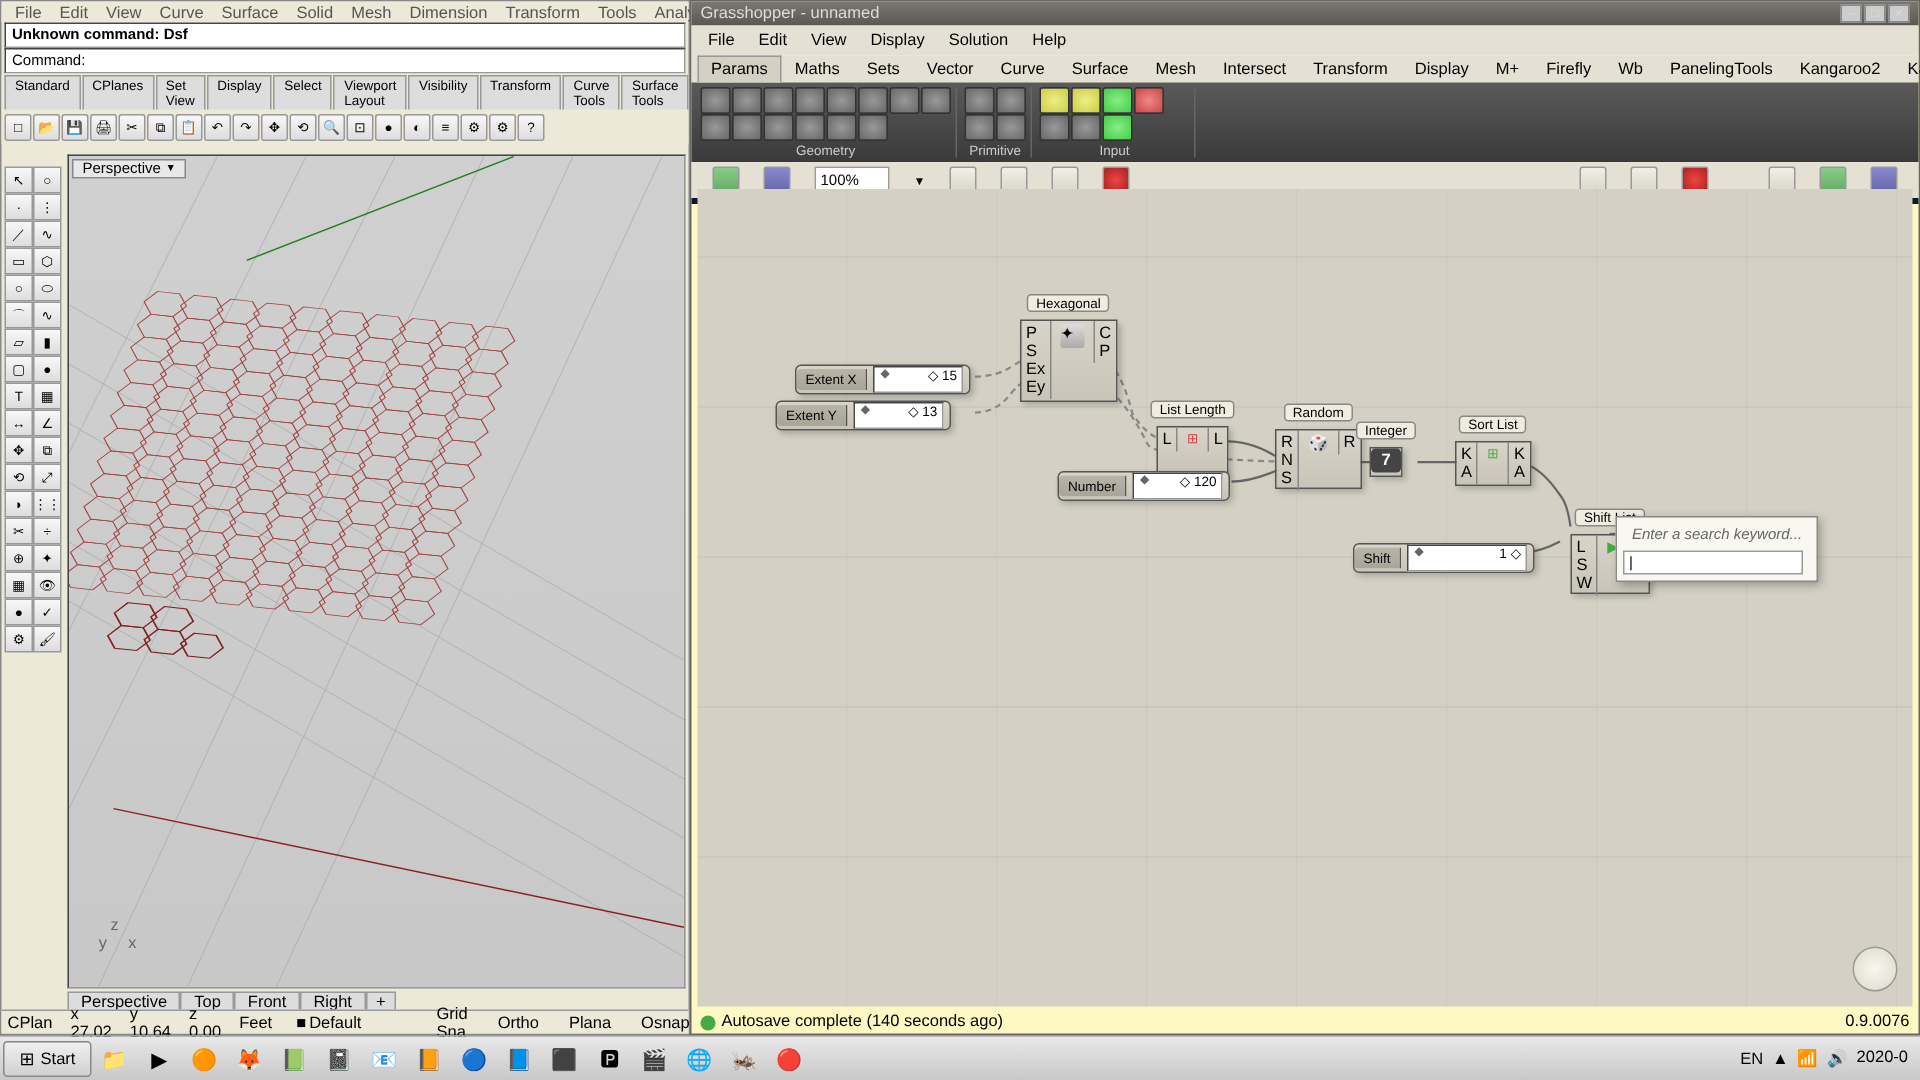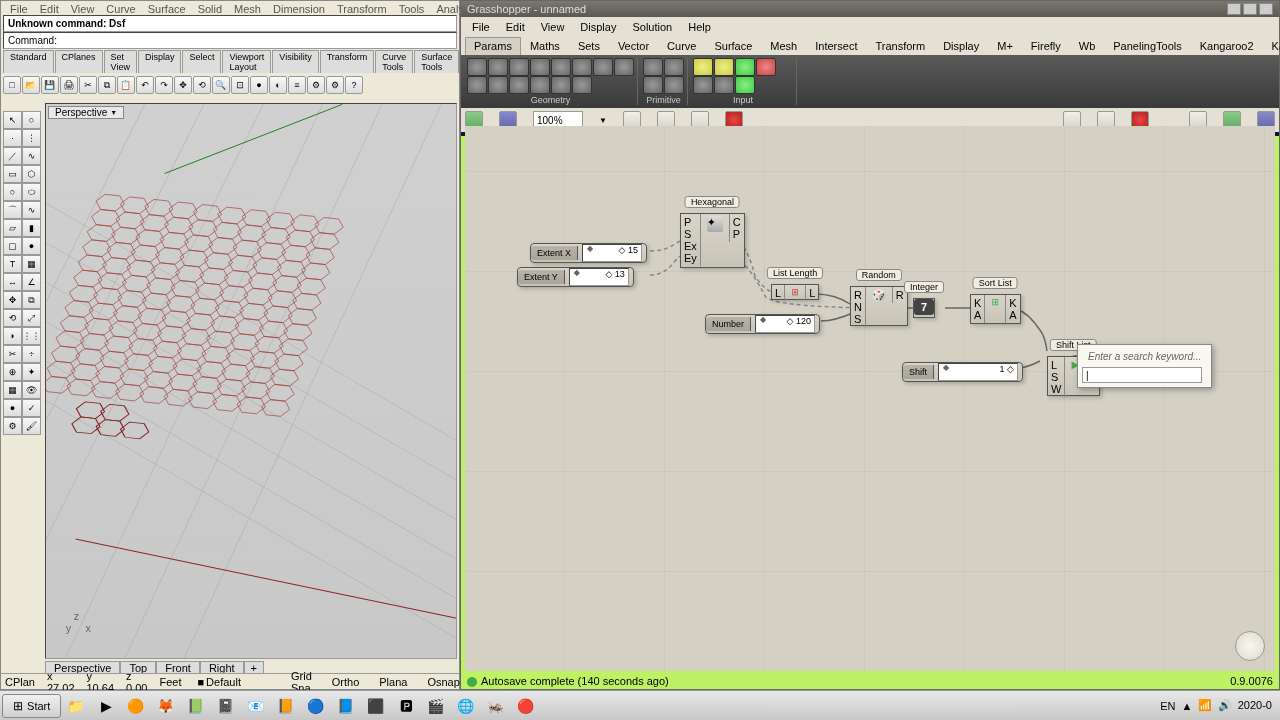--- a/index.html
+++ b/index.html
@@ -27,40 +27,40 @@
 .viewport-bottom-tabs { position: absolute; bottom: 14px; left: 44px; display: flex; font-size: 10px; }
 .viewport-bottom-tab { padding: 0 8px; background: #ddd; border: 1px solid #999; }
 .viewport-bottom-tab.add { padding: 0 6px; }
 .rhino-status { position: absolute; bottom: 0; left: 0; right: 0; height: 16px; background: #ece9d8; display: flex; align-items: center; font-size: 10px; padding: 0 4px; border-top: 1px solid #999; }
 .rhino-status span { margin-right: 12px; }
 .status-snap { padding: 0 4px; }
 .status-default { padding: 0 4px; }
 .status-default::before { content: "■"; color: black; margin-right: 2px; }
 
 
-.gh-window { position: absolute; left: 460px; top: 0; right: 0; bottom: 30px; background: #bef264; border: 1px solid #666; }
+.gh-window { position: absolute; left: 460px; top: 0; right: 0; bottom: 30px; background: #fef9c3; border: 1px solid #666; }
 .gh-title { background: linear-gradient(#7a7870, #5a5850); color: #ddd; padding: 2px 6px; height: 16px; display: flex; align-items: center; font-size: 10px; justify-content: space-between; }
 .gh-title-controls { display: flex; gap: 2px; }
 .gh-title-btn { width: 14px; height: 12px; background: #ccc; border: 1px solid #888; font-size: 8px; text-align: center; line-height: 10px; }
 .gh-menu { display: flex; padding: 2px 4px; background: #e4e1d4; font-size: 11px; gap: 2px; }
 .gh-menu span { padding: 2px 7px; }
 .gh-tabs { display: flex; padding: 0 4px; background: #e4e1d4; font-size: 10px; }
 .gh-tab { padding: 2px 8px; border: 1px solid transparent; }
 .gh-tab.active { background: #d4d1c4; border: 1px solid #999; border-bottom: none; }
 .gh-ribbon { display: flex; background: linear-gradient(#5a5a5a, #3a3a3a); padding: 3px; gap: 2px; }
 .gh-ribbon-group { display: flex; flex-direction: column; border-right: 1px solid #666; padding: 0 3px; }
 .gh-ribbon-icons { display: flex; gap: 1px; }
 .gh-ribbon-icon { width: 20px; height: 18px; background: radial-gradient(#999, #666); border: 1px solid #333; border-radius: 2px; }
 .gh-ribbon-icon.red { background: radial-gradient(#e88, #c44); }
 .gh-ribbon-icon.yellow { background: radial-gradient(#ee8, #cc4); }
 .gh-ribbon-icon.green { background: radial-gradient(#8e8, #4c4); }
 .gh-ribbon-icon.blue { background: radial-gradient(#88e, #44c); }
 .gh-ribbon-label { color: #ccc; font-size: 9px; text-align: center; padding-top: 1px; }
 .gh-ribbon-group.wide .gh-ribbon-label { min-width: 100px; }
-.gh-toolbar2 { display: flex; padding: 3px 4px; background: #e4e1d4; align-items: center; gap: 16px; border-bottom: 4px solid #0f172a; }
+.gh-toolbar2 { display: flex; padding: 3px 14px; background: #e4e1d4; align-items: center; gap: 16px; border-bottom: 4px solid #0f172a; }
 .gh-tb-btn { width: 18px; height: 18px; background: linear-gradient(#f0f0e8, #d8d5c8); border: 1px solid #999; border-radius: 2px; }
 .gh-tb-btn.blue { background: linear-gradient(#88c, #66a); }
 .gh-tb-btn.green { background: linear-gradient(#8c8, #6a6); }
 .gh-tb-btn.red { background: radial-gradient(#e44, #a22); }
 .gh-zoom { width: 50px; height: 18px; background: white; border: 1px solid #999; font-size: 10px; padding: 1px 3px; }
 .gh-canvas { position: absolute; top: 125px; left: 4px; right: 4px; bottom: 18px; background: #d4d1c4; overflow: hidden; }
 .gh-canvas-grid { position: absolute; inset: 0; background-image: repeating-linear-gradient(0deg, transparent, transparent 99px, rgba(0,0,0,0.04) 99px, rgba(0,0,0,0.04) 100px), repeating-linear-gradient(90deg, transparent, transparent 99px, rgba(0,0,0,0.04) 99px, rgba(0,0,0,0.04) 100px); }
 .gh-compass { position: absolute; bottom: 10px; right: 10px; width: 30px; height: 30px; border-radius: 50%; background: radial-gradient(#f8f8f0, #ddd8c8); border: 1px solid #999; }
 .gh-footer { position: absolute; bottom: 2px; left: 6px; right: 6px; display: flex; justify-content: space-between; font-size: 10px; }
 .gh-footer-left { display: flex; align-items: flex-end; gap: 4px; }
@@ -453,21 +453,21 @@
       </div>
       <div class="gh-comp-body">
           <div class="gh-comp-icon" style="background:linear-gradient(#ddd,#aaa)">✦</div>
         </div>
       <div class="gh-comp-ports out">
         <span>C</span>
         <span>P</span>
       </div>
     </div>
 
-    <div class="gh-comp" style="left:306px; top:158px; height:16px">
+    <div class="gh-comp" style="left:306px; top:158px; height:32px">
       <div class="gh-comp-label">List Length</div>
       <div class="gh-comp-ports in">
           <span>L</span>
         </div>
       <div class="gh-comp-body">
           <span style="font-size:9px;color:#c44">⊞</span>
         </div>
       <div class="gh-comp-ports out">
           <span>L</span>
         </div>

